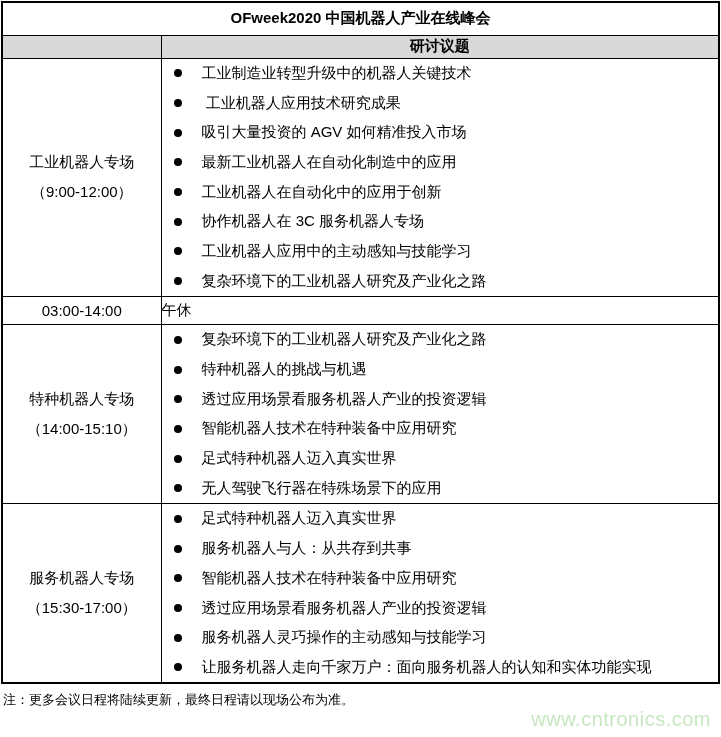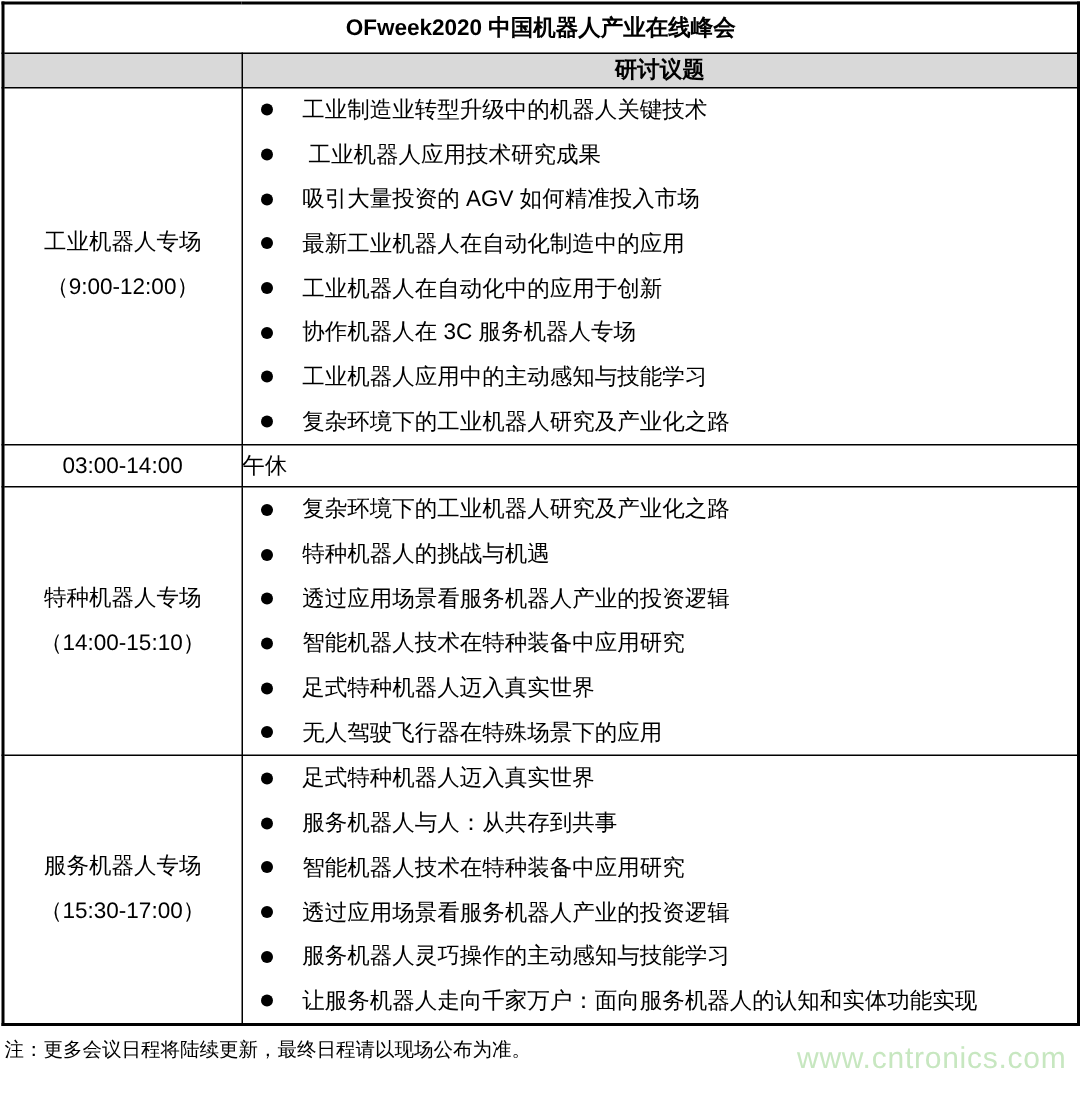--- a/index.html
+++ b/index.html
@@ -81,21 +81,21 @@
   }
   .note {
     padding: 7px 0 0 3px;
     font-size: 13px;
     color: #000000;
     border-radius: 10px;
   }
   .watermark {
     position: absolute;
     right: 10px;
-    bottom: 19px;
+    bottom: 6px;
     font-size: 20px;
     color: #c7e7c0;
     letter-spacing: 0.5px;
   }
 </style>
 </head>
 <body>
 
 <div class="page">
 

